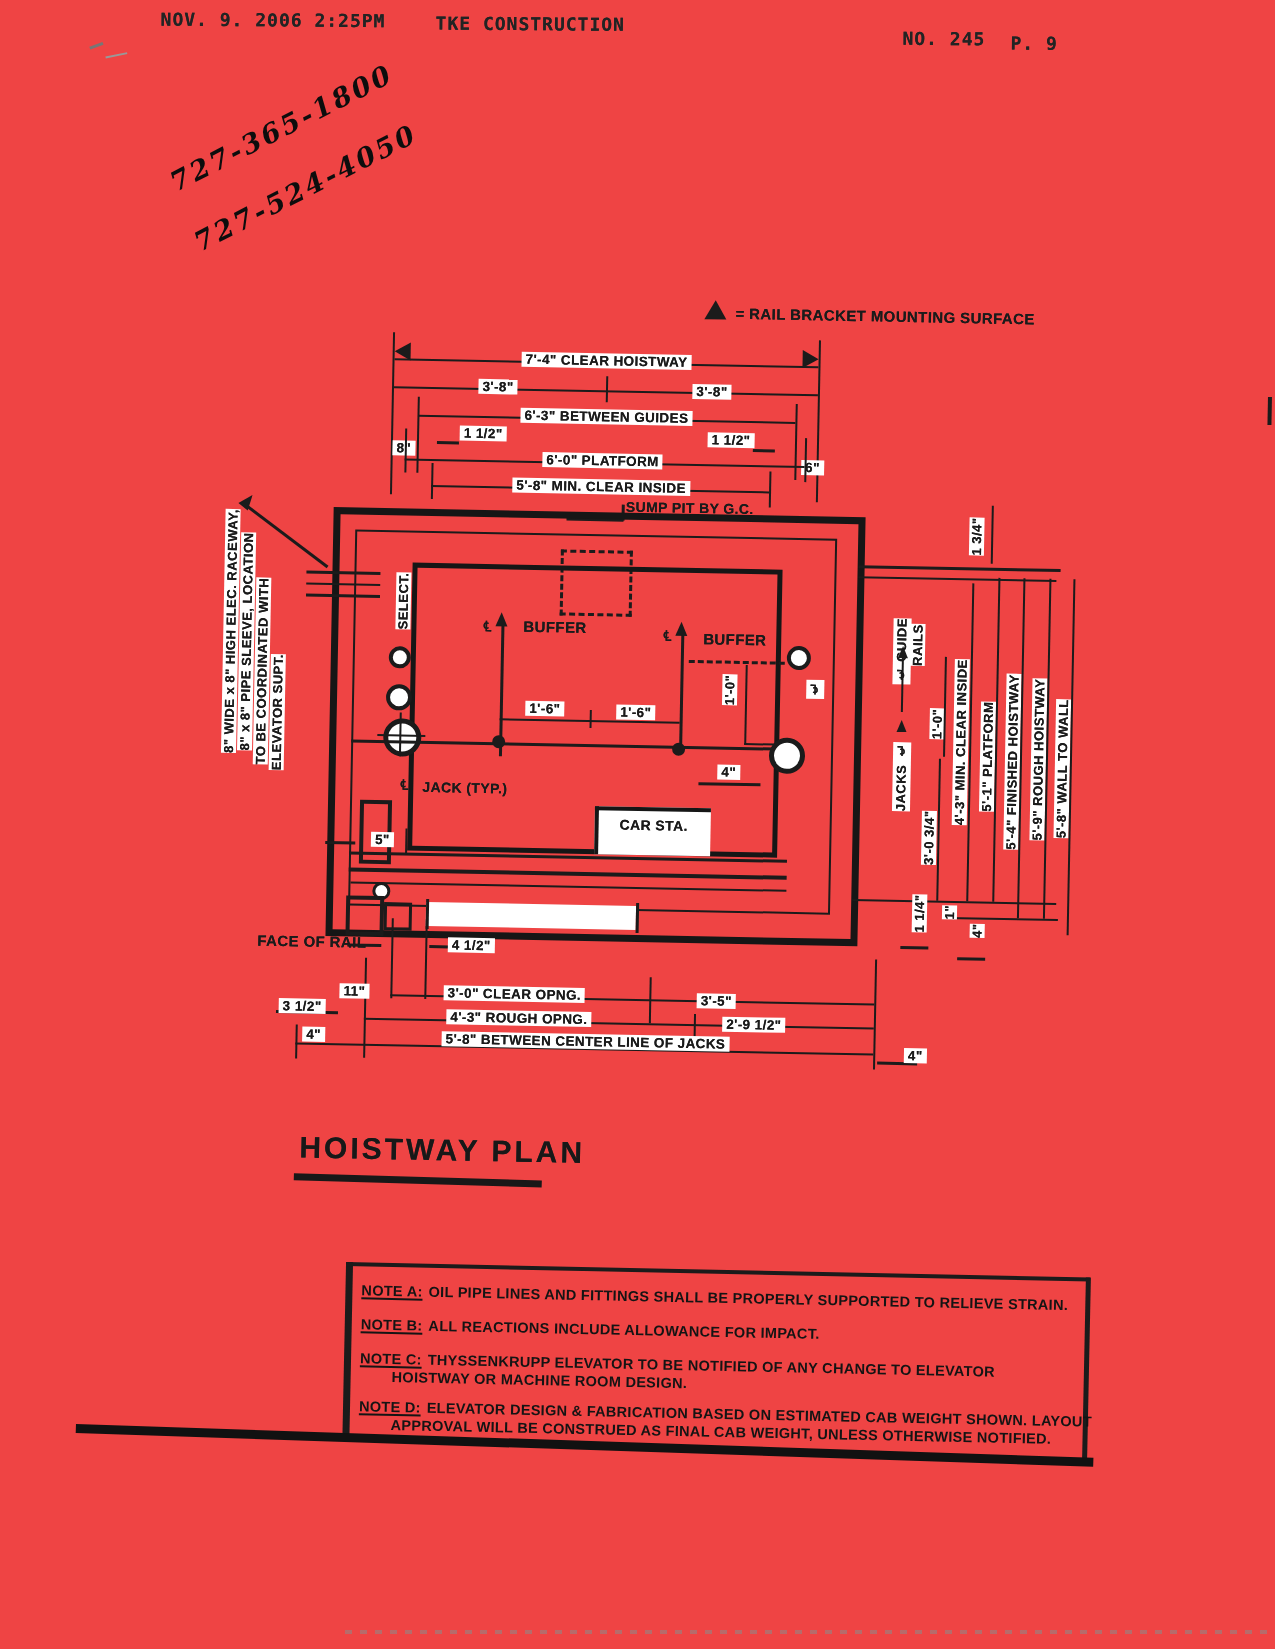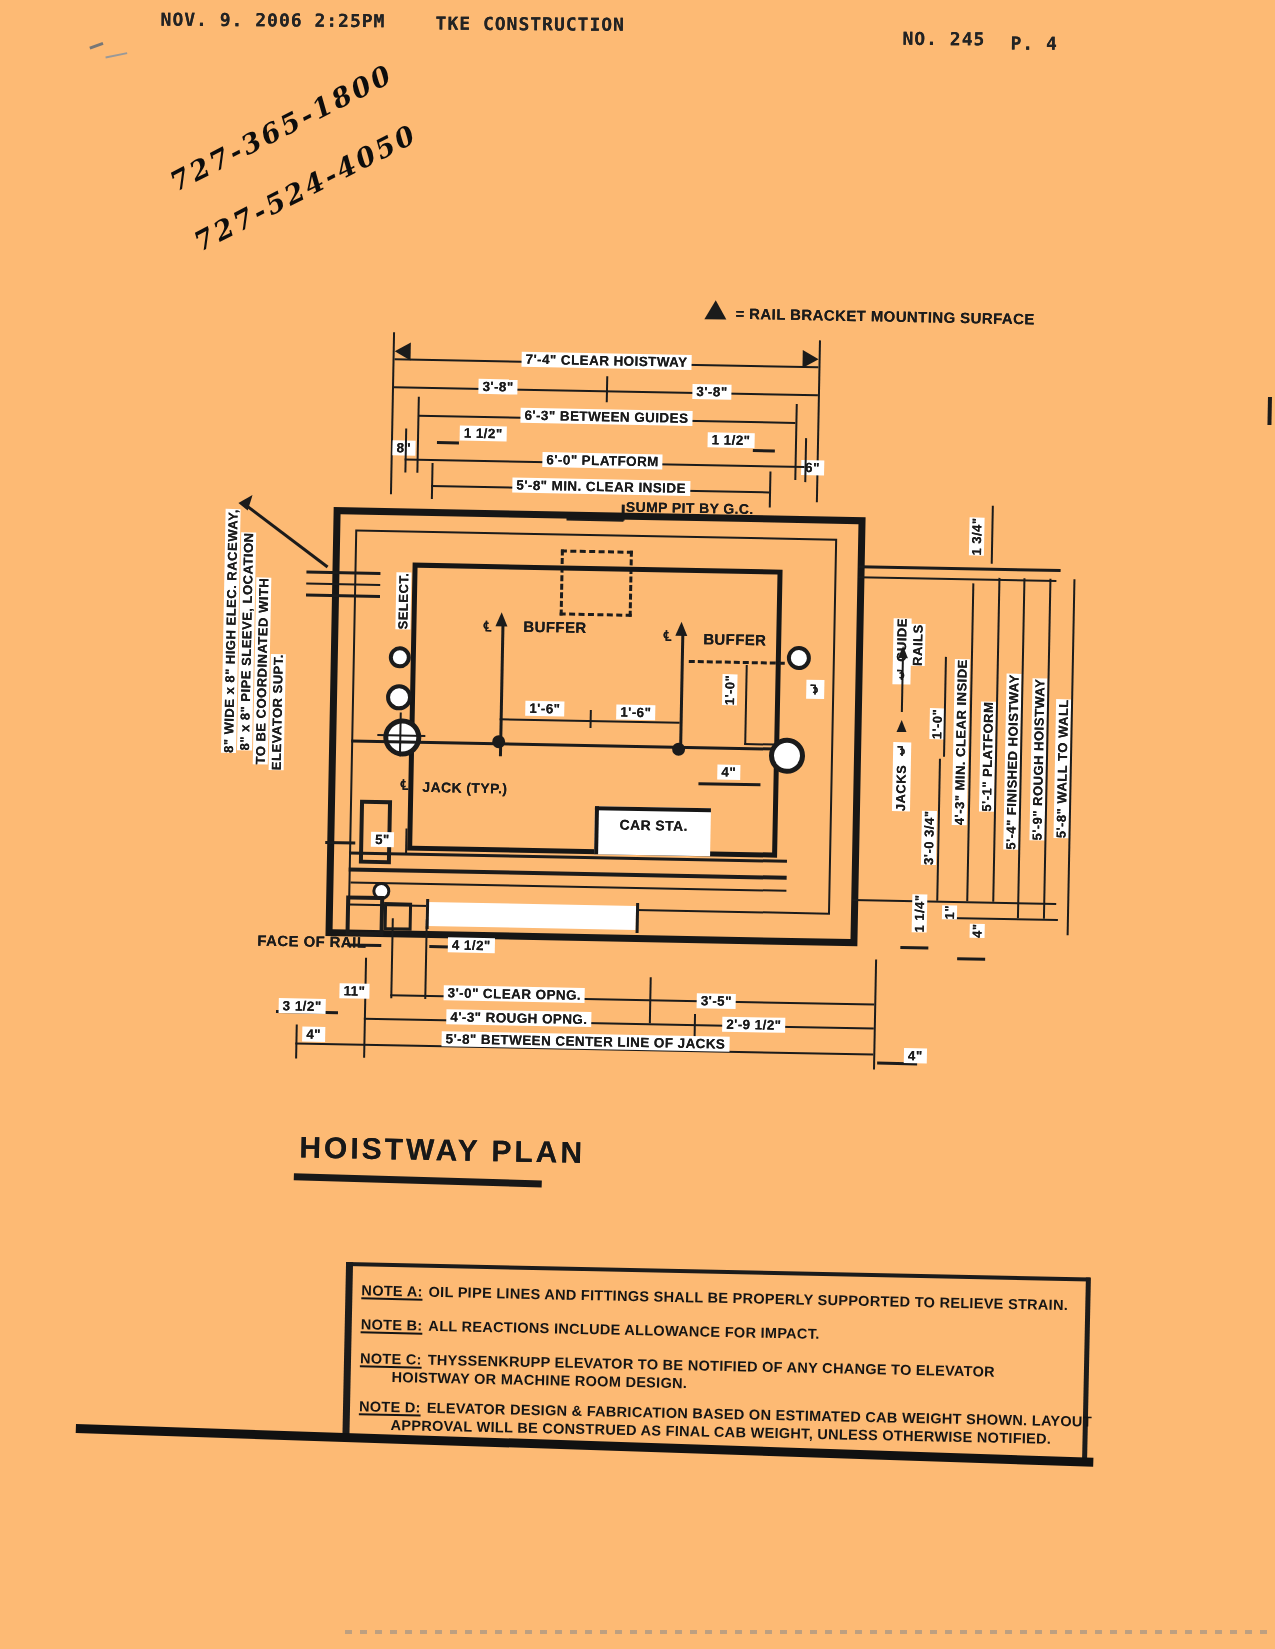--- a/index.html
+++ b/index.html
@@ -1,16 +1,16 @@
 <!DOCTYPE html>
 <html><head>
 <meta charset="utf-8">
 <style>
   html,body{margin:0;padding:0;background:#e8e8e8}
-  .sheet{position:relative;width:1275px;height:1649px;background:#fdba74;overflow:hidden;
+  .sheet{position:relative;width:1275px;height:1649px;background:#ef4444;overflow:hidden;
          font-family:"Liberation Sans",sans-serif;color:#1b1b1b}
   .ab{position:absolute}
   .hl{position:absolute;height:0;border-top:2px solid #1b1b1b;display:block}
   .vl{position:absolute;width:0;border-left:2px solid #1b1b1b;display:block}
   .dash{border-top-style:dashed !important}
   .dl{position:absolute;transform:translateX(-50%);background:#fff;padding:0 4px;
       font-weight:bold;font-size:13.5px;white-space:nowrap;letter-spacing:.4px;text-shadow:0 0 .4px #222}
   .lbl{position:absolute;font-weight:bold;font-size:14px;white-space:nowrap;letter-spacing:.4px;text-shadow:0 0 .4px #222}
   .vt{position:absolute;writing-mode:vertical-rl;transform:rotate(180deg);font-weight:bold;
       font-size:13px;white-space:nowrap;letter-spacing:.5px;background:#fff;text-shadow:0 0 .4px #222}
@@ -32,21 +32,21 @@
 </style>
 </head>
 <body>
 
 <div class="sheet">
 
   <div class="grp" id="hdr">
     <span class="ab faxfont" style="left:155px;top:12px">NOV. 9. 2006  2:25PM</span>
     <span class="ab faxfont" style="left:430px;top:14px">TKE CONSTRUCTION</span>
     <span class="ab faxfont" style="left:897px;top:26px">NO. 245</span>
-    <span class="ab faxfont" style="left:1005px;top:30px">P. 4</span>
+    <span class="ab faxfont" style="left:1005px;top:30px">P. 9</span>
     <i class="ab" style="left:84px;top:48px;width:14px;height:3px;background:#777;transform:rotate(-20deg)"></i>
     <i class="ab" style="left:100px;top:58px;width:22px;height:2px;background:#999;transform:rotate(-12deg)"></i>
   </div>
 
   <div class="hand" style="left:172px;top:168px">727-365-1800</div>
   <div class="hand" style="left:196px;top:228px">727-524-4050</div>
 
   <div class="grp" id="plan">
 
     <i class="tri" style="left:697px;top:294px;border-left:11px solid transparent;border-right:11px solid transparent;border-bottom:19px solid #1b1b1b"></i>

